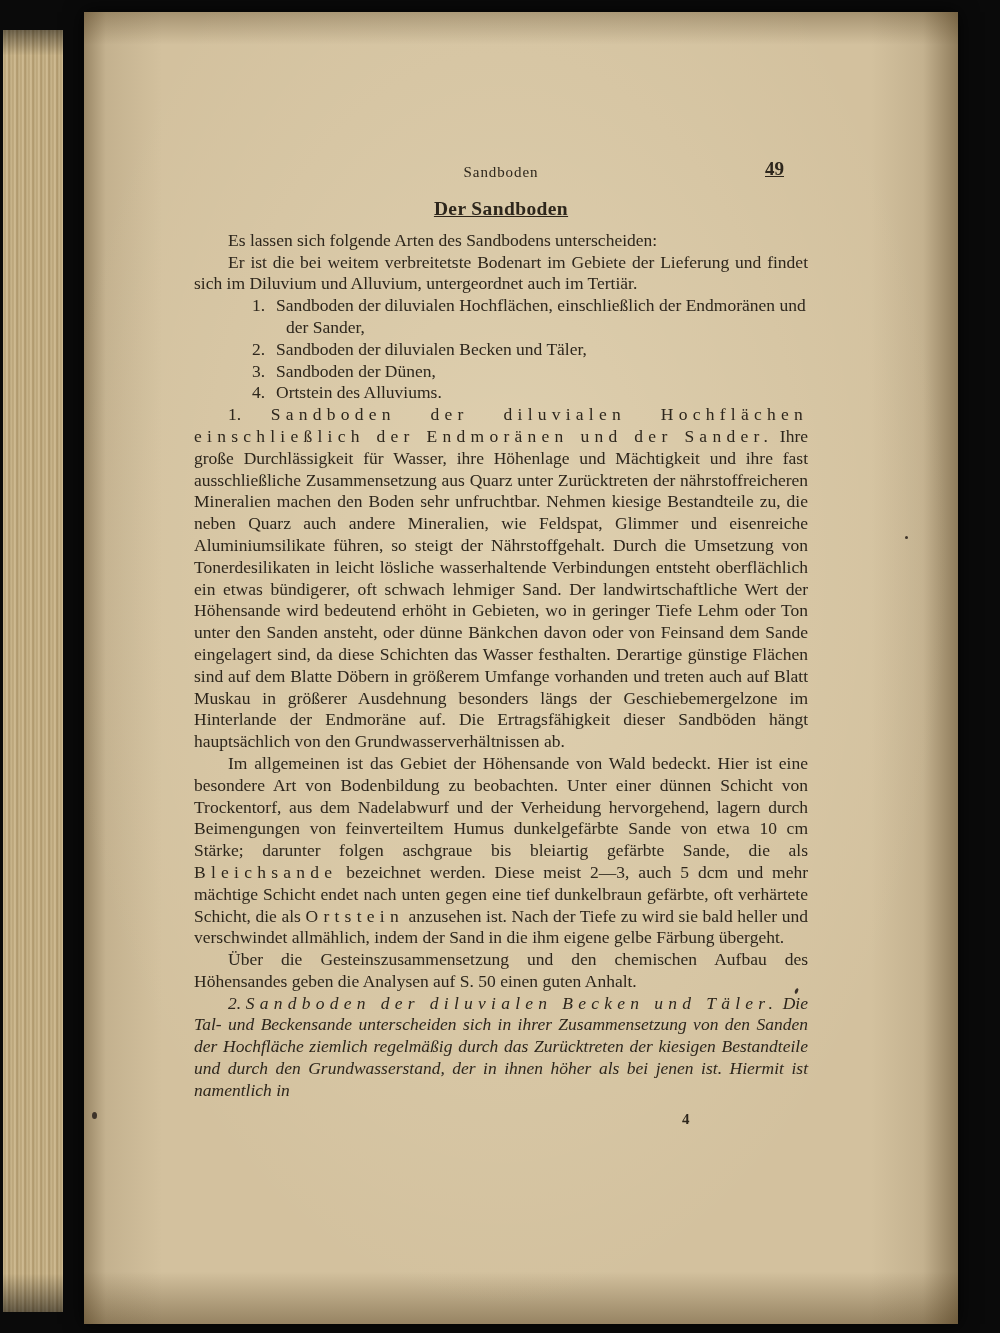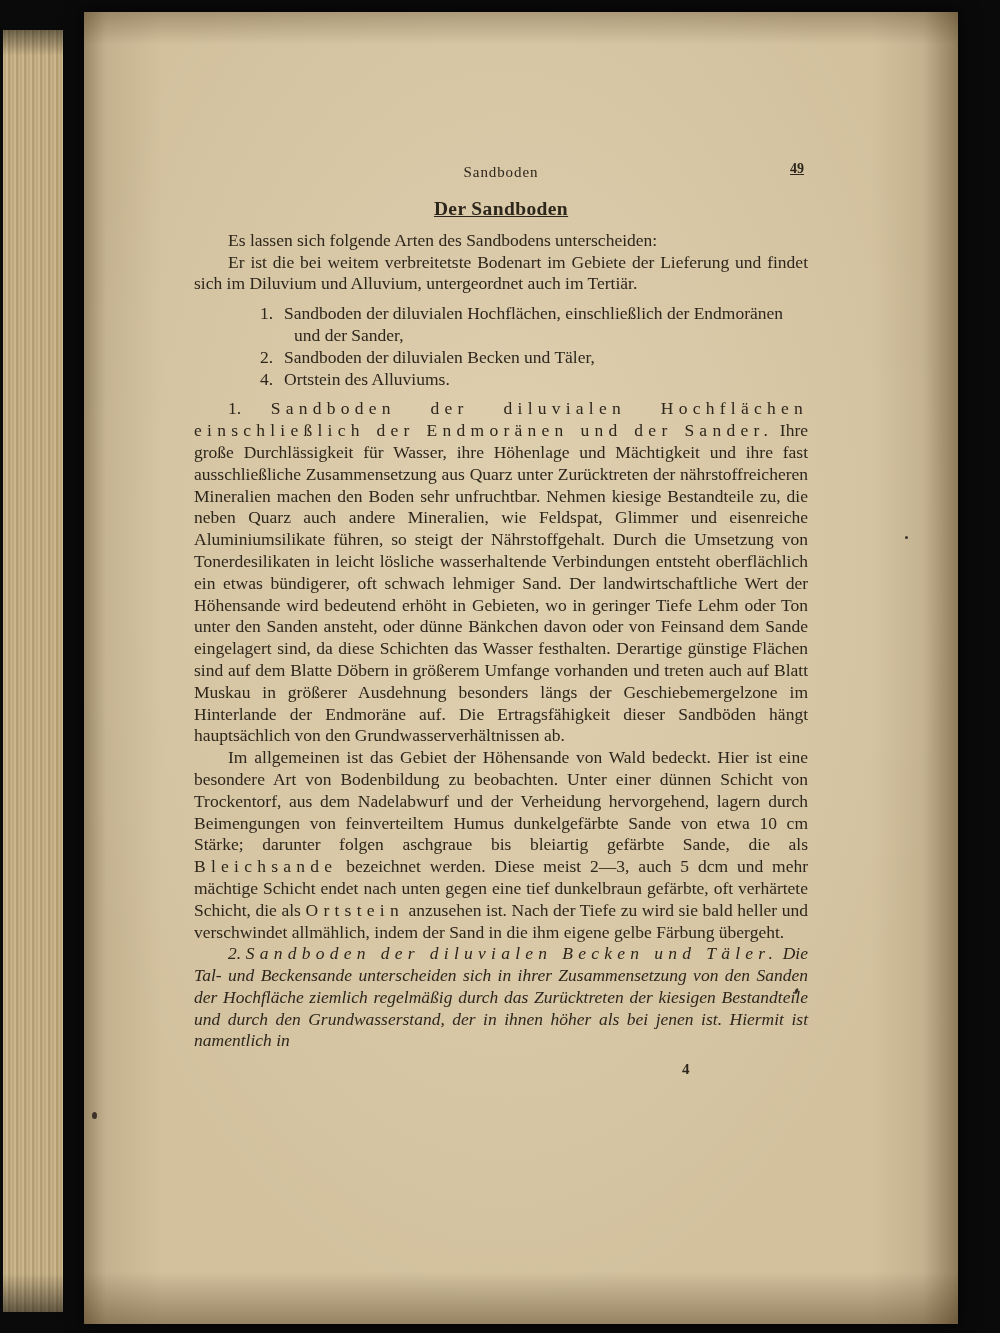--- a/index.html
+++ b/index.html
@@ -32,31 +32,31 @@
 
   .text-block {
     position: absolute; left: 110px; top: 150px; width: 614px;
     color: #2d261c;
     font-size: 17.5px; line-height: 21.8px;
     text-align: justify;
   }
 
   .running { position: relative; height: 24px; margin-bottom: 10px; font-size: 15px; }
   .running .rh { position: absolute; left: 0; right: 0; text-align: center; letter-spacing: 0.06em; }
-  .running .pn { position: absolute; right: 4px; top: -4px; font-size: 14px; font-weight: bold; text-decoration: underline; }
+  .running .pn { position: absolute; right: 24px; top: -4px; font-size: 19px; font-weight: bold; text-decoration: underline; }
 
   .heading {
     text-align: center; font-size: 19.5px; font-weight: bold;
     margin: 12px 0 10px 0; letter-spacing: 0.02em; text-decoration: underline;
   }
 
   p { margin: 0; text-indent: 34px; }
   p.gap-before { margin-top: 0; font-style: italic; }
 
-  .list { margin: 8px; }
+  .list { margin: 0; }
   .list .item { padding-left: 92px; text-indent: -34px; text-align: left; }
   .list .num { display: inline-block; width: 24px; text-indent: 0; }
 
   .sperr { letter-spacing: 0.30em; }
 
   .sig {
     font-weight: bold; font-size: 15px;
     margin-top: 7px; margin-left: 488px; text-indent: 0;
     text-align: left;
   }
@@ -80,27 +80,29 @@
     </div>
 
     <div class="heading">Der Sandboden</div>
 
     <p>Es lassen sich folgende Arten des Sandbodens unterscheiden:</p>
     <p>Er ist die bei weitem verbreitetste Bodenart im Gebiete der Lieferung und findet sich im Diluvium und Alluvium, untergeordnet auch im Tertiär.</p>
 
     <div class="list">
       <div class="item"><span class="num">1.</span><span>Sandboden der diluvialen Hochflächen, einschließlich der Endmoränen und der Sander,</span></div>
       <div class="item"><span class="num">2.</span><span>Sandboden der diluvialen Becken und Täler,</span></div>
+      <div class="item"><span class="num">3.</span><span>Sandboden der Dünen,</span></div>
       <div class="item"><span class="num">4.</span><span>Ortstein des Alluviums.</span></div>
     </div>
 
     <p><span>1. </span><span class="sperr">Sandboden der diluvialen Hochflächen einschließlich der Endmoränen und der Sander.</span><span> Ihre große Durchlässigkeit für Wasser, ihre Höhenlage und Mächtigkeit und ihre fast ausschließliche Zusammensetzung aus Quarz unter Zurücktreten der nährstoffreicheren Mineralien machen den Boden sehr unfruchtbar. Nehmen kiesige Bestandteile zu, die neben Quarz auch andere Mineralien, wie Feldspat, Glimmer und eisenreiche Aluminiumsilikate führen, so steigt der Nährstoffgehalt. Durch die Umsetzung von Tonerdesilikaten in leicht lösliche wasserhaltende Verbindungen entsteht oberflächlich ein etwas bündigerer, oft schwach lehmiger Sand. Der landwirtschaftliche Wert der Höhensande wird bedeutend erhöht in Gebieten, wo in geringer Tiefe Lehm oder Ton unter den Sanden ansteht, oder dünne Bänkchen davon oder von Feinsand dem Sande eingelagert sind, da diese Schichten das Wasser festhalten. Derartige günstige Flächen sind auf dem Blatte Döbern in größerem Umfange vorhanden und treten auch auf Blatt Muskau in größerer Ausdehnung besonders längs der Geschiebemergelzone im Hinterlande der Endmoräne auf. Die Ertragsfähigkeit dieser Sandböden hängt hauptsächlich von den Grundwasserverhältnissen ab.</span></p>
 
     <p><span>Im allgemeinen ist das Gebiet der Höhensande von Wald bedeckt. Hier ist eine besondere Art von Bodenbildung zu beobachten. Unter einer dünnen Schicht von Trockentorf, aus dem Nadelabwurf und der Verheidung hervorgehend, lagern durch Beimengungen von feinverteiltem Humus dunkelgefärbte Sande von etwa 10 cm Stärke; darunter folgen aschgraue bis bleiartig gefärbte Sande, die als </span><span class="sperr">Bleichsande</span><span> bezeichnet werden. Diese meist 2—3, auch 5 dcm und mehr mächtige Schicht endet nach unten gegen eine tief dunkelbraun gefärbte, oft verhärtete Schicht, die als </span><span class="sperr">Ortstein</span><span> anzusehen ist. Nach der Tiefe zu wird sie bald heller und verschwindet allmählich, indem der Sand in die ihm eigene gelbe Färbung übergeht.</span></p>
 
+    <p>Über die Gesteinszusammensetzung und den chemischen Aufbau des Höhensandes geben die Analysen auf S. 50 einen guten Anhalt.</p>
 
     <p class="gap-before"><span>2. </span><span class="sperr">Sandboden der diluvialen Becken und Täler.</span><span> Die Tal- und Beckensande unterscheiden sich in ihrer Zusammensetzung von den Sanden der Hochfläche ziemlich regelmäßig durch das Zurücktreten der kiesigen Bestandteile und durch den Grundwasserstand, der in ihnen höher als bei jenen ist. Hiermit ist namentlich in</span></p>
 
     <div class="sig">4</div>
 
   </div>
 </div>
 
 <div class="speck s1"></div>
 <div class="speck s2"></div>

